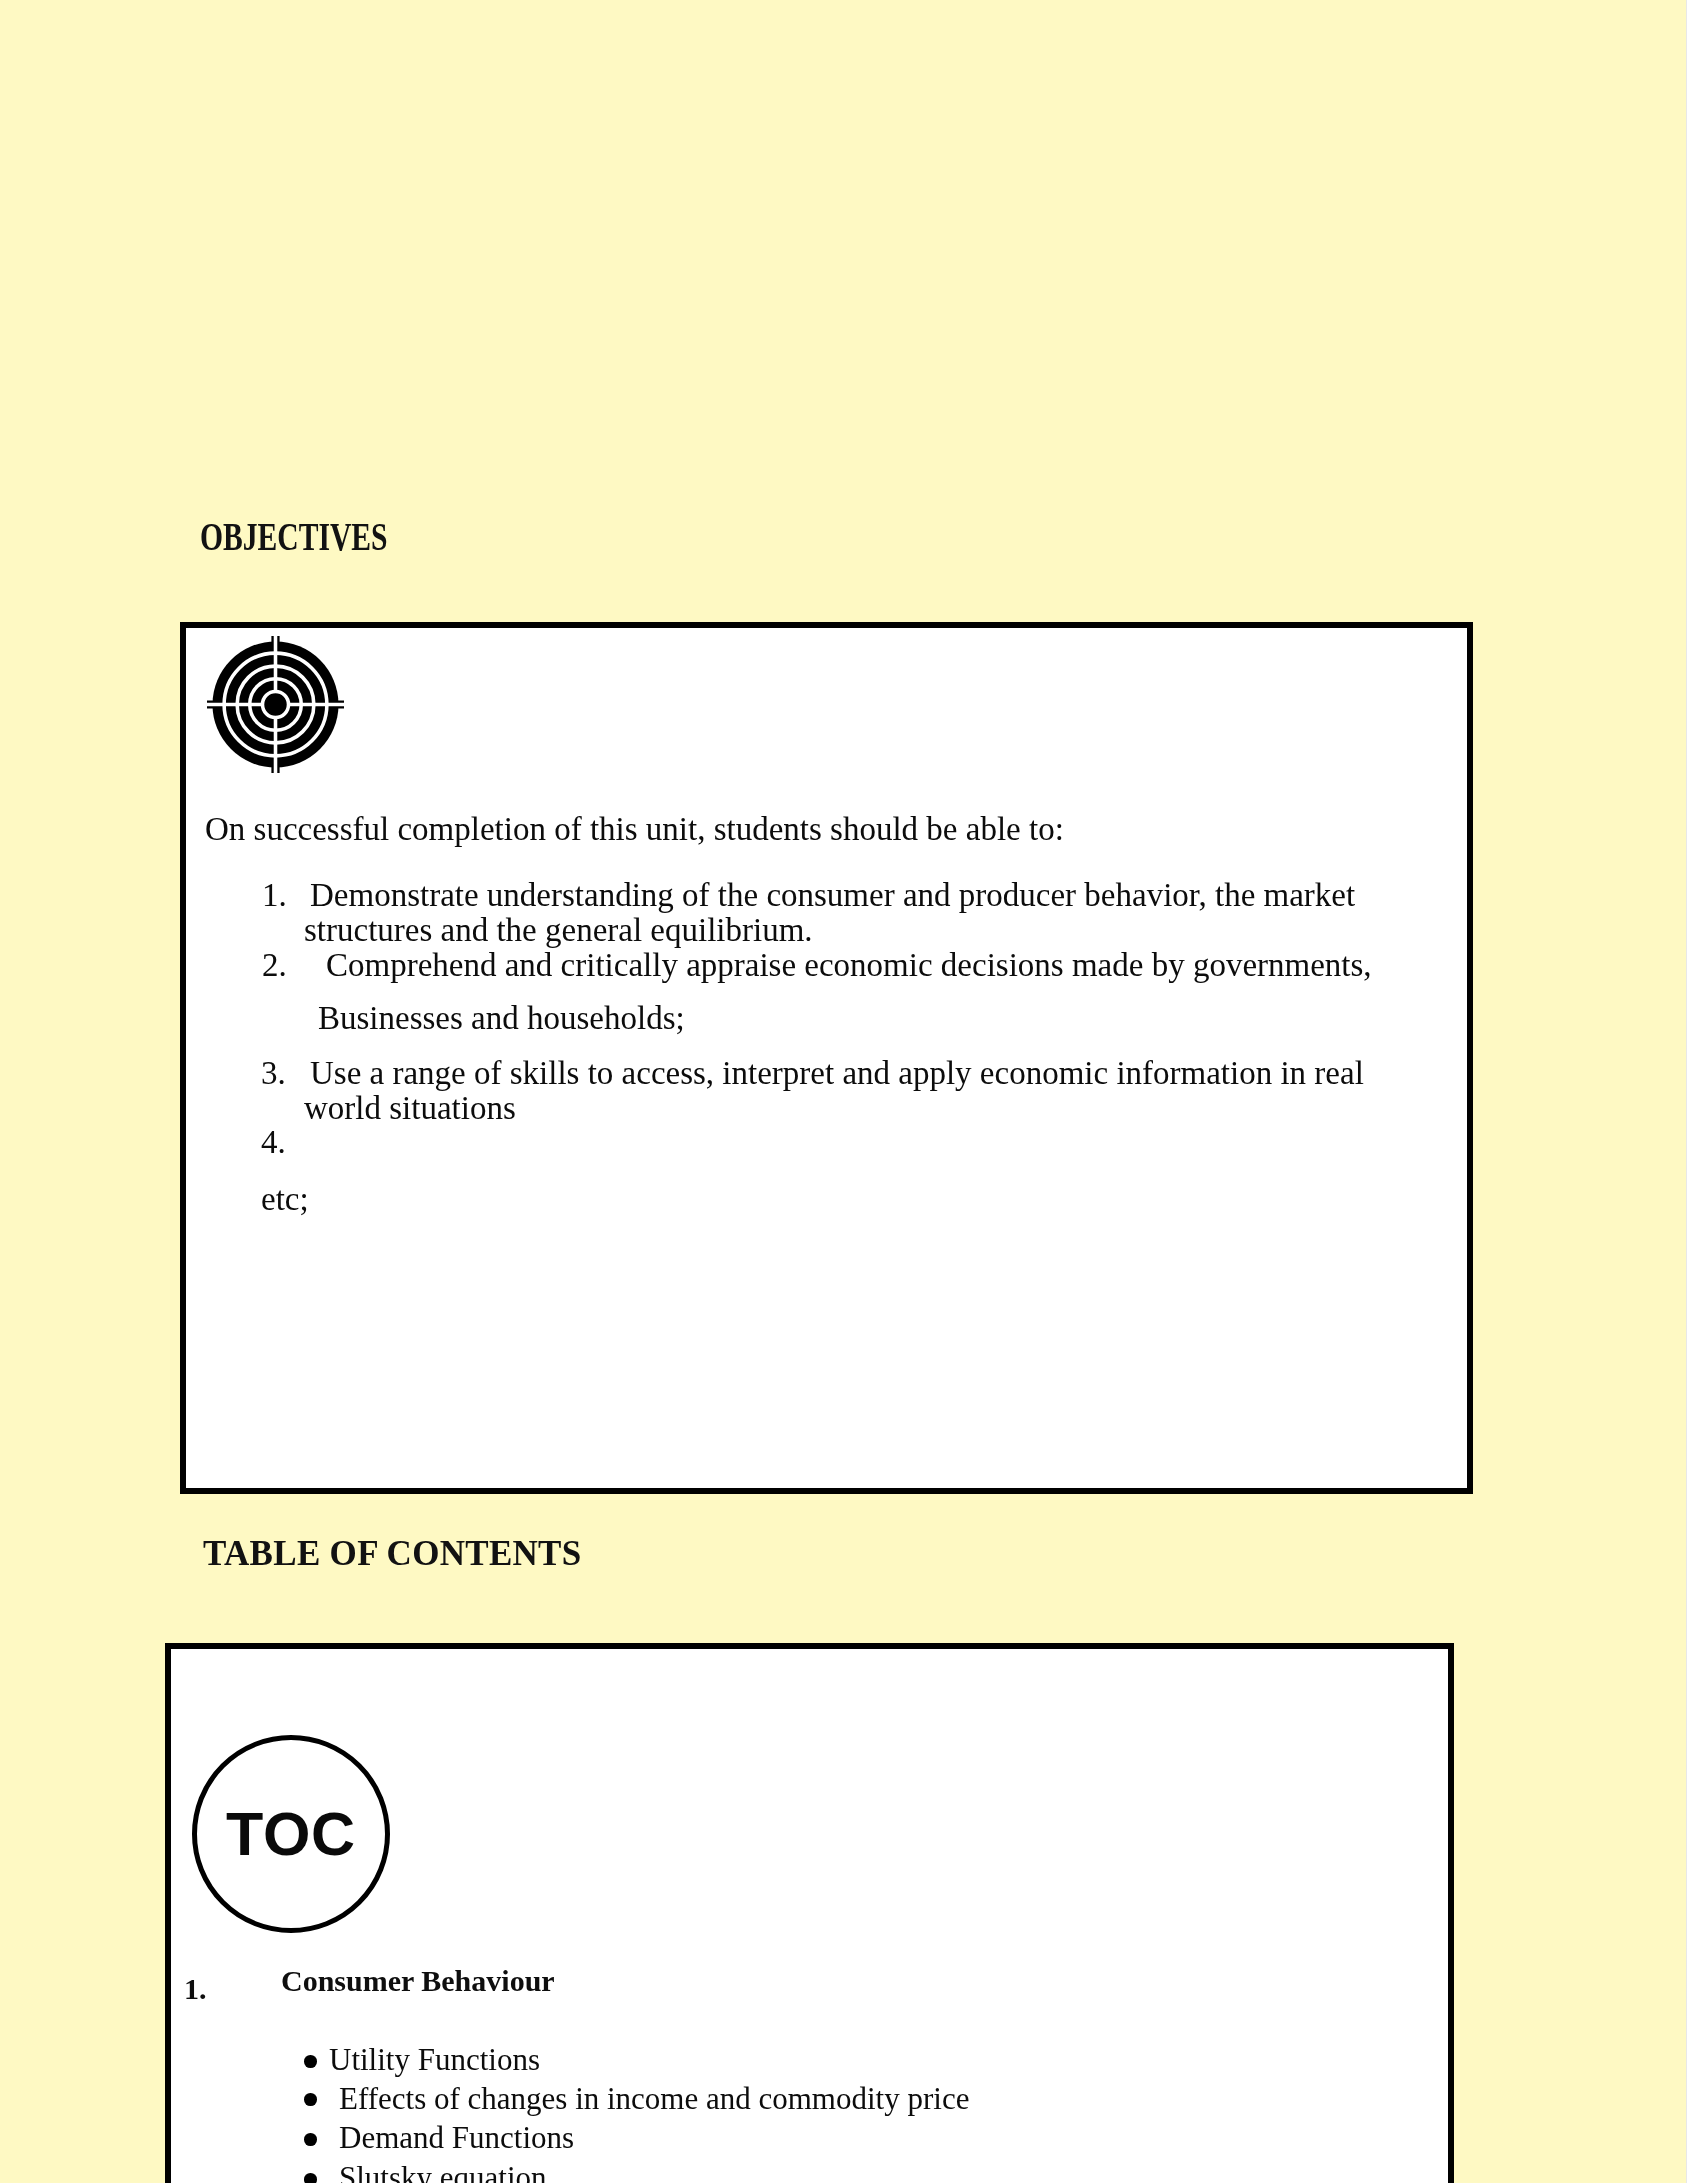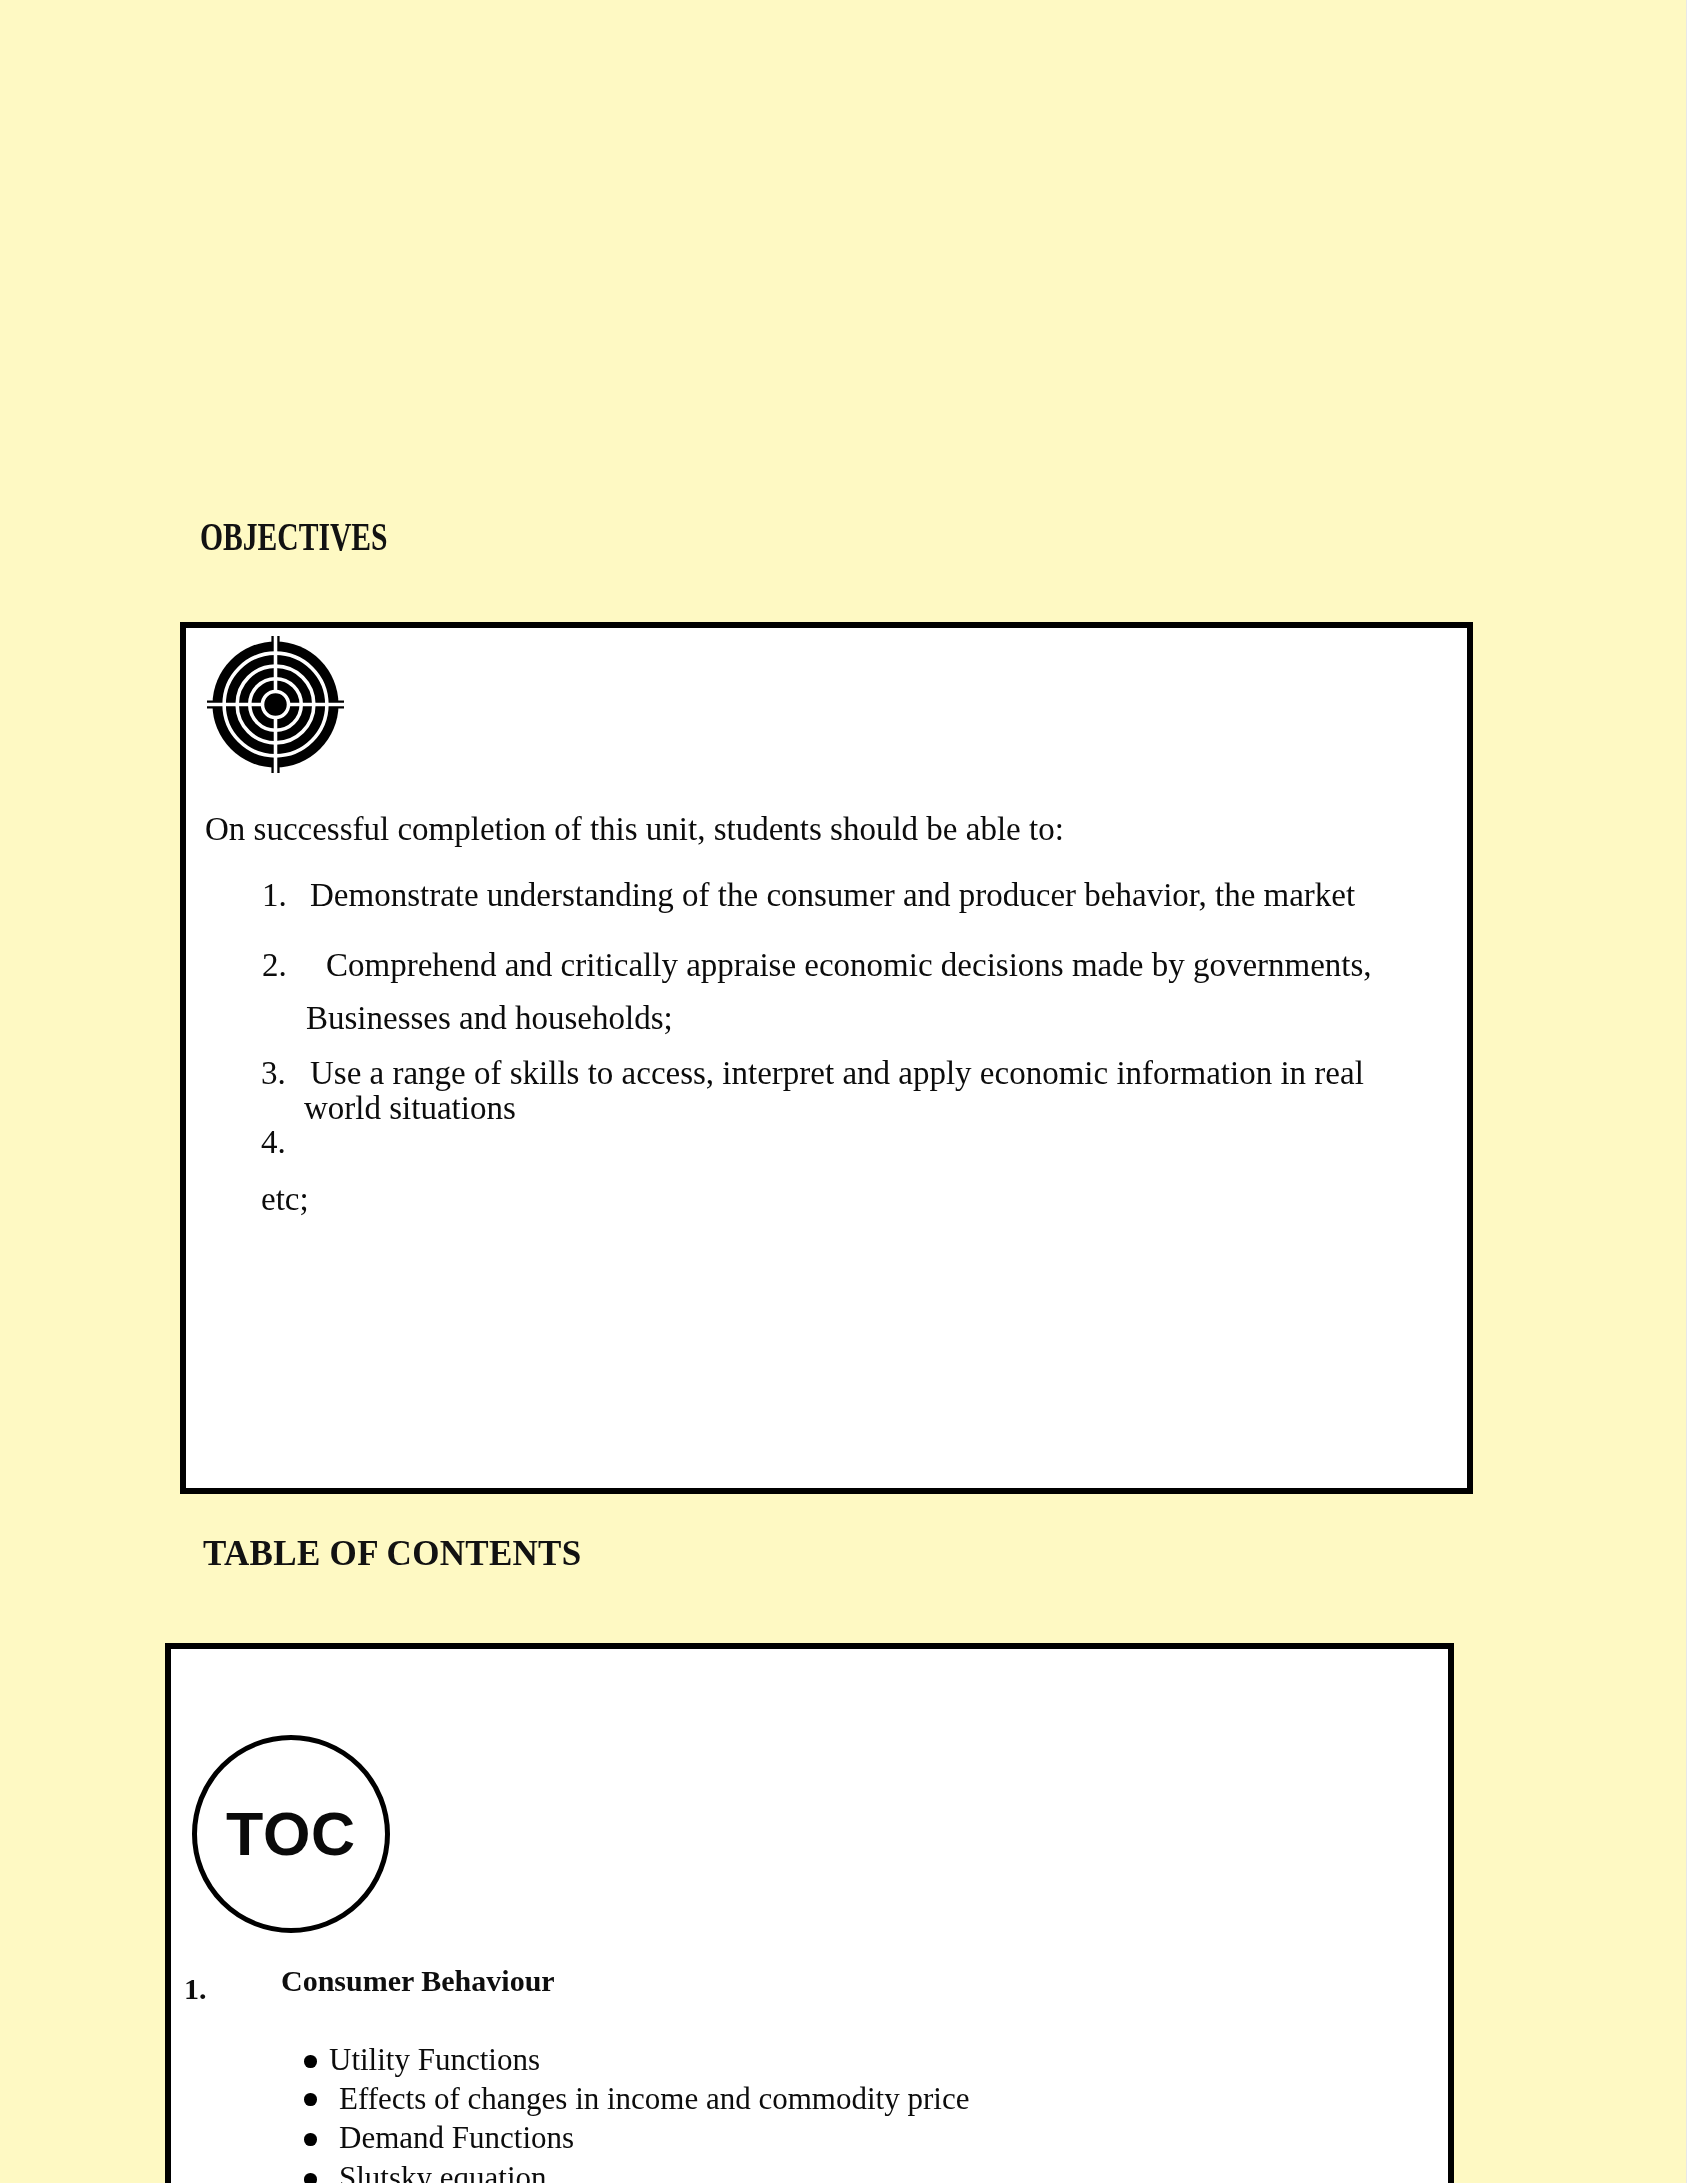--- a/index.html
+++ b/index.html
@@ -33,21 +33,21 @@
     left:165px;top:1643px;width:1289px;height:595px;
     border:6px solid #000;box-sizing:border-box;background:#fff;
   }
   
   .target-icon{left:204px;top:636px;width:143px;height:137px;}
   
   .t50{font-size:33px;line-height:33px;}
   .intro{left:205px;top:813px;}
   .num1{left:262px;top:879px;} .li1a{left:310px;top:879px;} .li1b{left:304px;top:914px;}
   .num2{left:262px;top:949px;} .li2a{left:326px;top:949px;}
-  .cont{left:306px;top:1002px;}
+  .cont{left:318px;top:1002px;}
   .num3{left:261px;top:1057px;} .li3a{left:310px;top:1057px;} .li3b{left:304px;top:1092px;}
   .num4{left:261px;top:1126px;} .li4a{left:310px;top:1126px;}
   .etc{left:261px;top:1183px;}
   
   .toc-circle{
     left:192px;top:1735px;width:198px;height:198px;
     border:5.3px solid #000;border-radius:50%;box-sizing:border-box;
     display:flex;align-items:center;justify-content:center;
   }
   .toc-circle span{
@@ -88,20 +88,21 @@
     <circle cx="50" cy="50" r="37.5" fill="none" stroke="#fff" stroke-width="2.6"></circle>
     <circle cx="50" cy="50" r="28" fill="none" stroke="#fff" stroke-width="2.6"></circle>
     <circle cx="50" cy="50" r="18.8" fill="none" stroke="#fff" stroke-width="2.6"></circle>
     <circle cx="50" cy="50" r="9.5" fill="#000" stroke="#fff" stroke-width="2.6"></circle>
   </svg>
 
   <div class="abs t50 intro">On successful completion of this unit, students should be able to:</div>
 
   <div class="abs t50 num1">1.</div>
   <div class="abs t50 li1a">Demonstrate understanding of the consumer and producer behavior, the market</div>
+  <div class="abs t50 li1b">structures and the general equilibrium.</div>
 
   <div class="abs t50 num2">2.</div>
   <div class="abs t50 li2a">Comprehend and critically appraise economic decisions made by governments,</div>
 
   <div class="abs t50 cont">Businesses and households;</div>
 
   <div class="abs t50 num3">3.</div>
   <div class="abs t50 li3a">Use a range of skills to access, interpret and apply economic information in real</div>
   <div class="abs t50 li3b">world situations</div>
 

